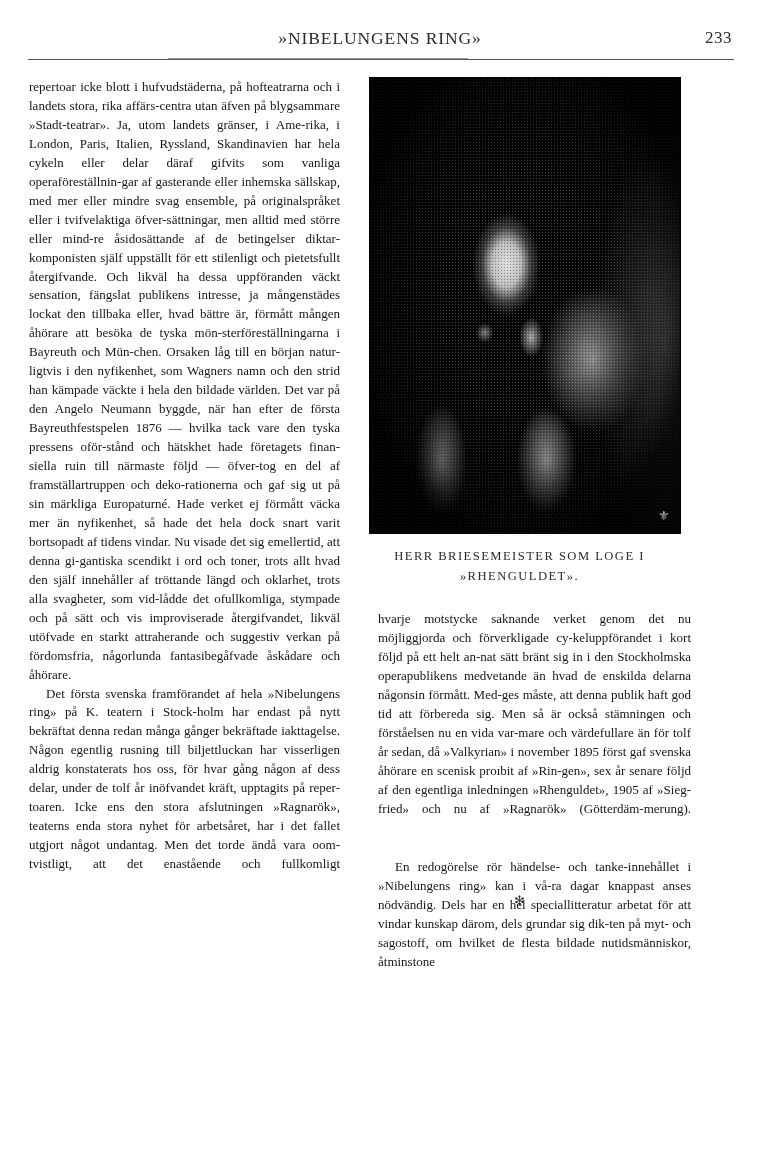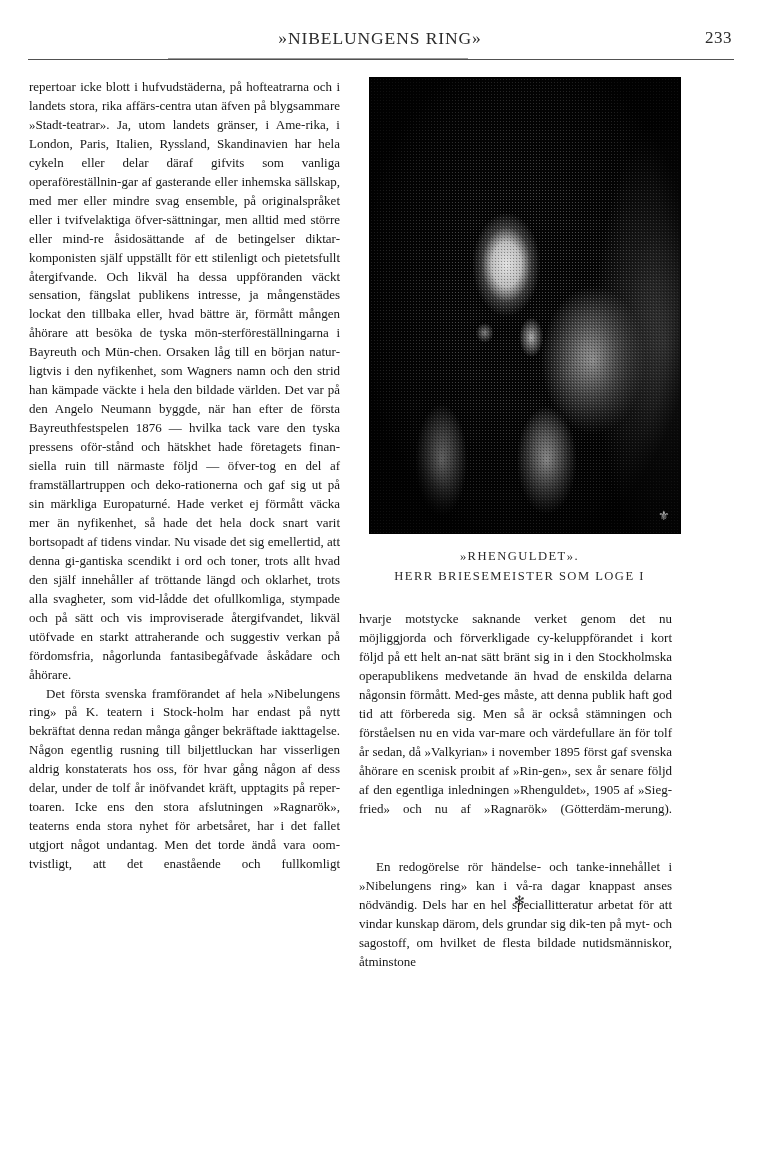--- a/index.html
+++ b/index.html
@@ -81,21 +81,21 @@
     color: #151515;
     -webkit-hyphens: none;
     hyphens: none;
   }
   .col-left {
     left: 29px;
     top: 78px;
     width: 311px;
   }
   .col-right {
-    left: 359px;
+    left: 378px;
     top: 610px;
     width: 313px;
   }
   .col p {
     margin: 0;
   }
   .col p.indent {
     text-indent: 17px;
   }
 
@@ -240,22 +240,22 @@
 
   <div class="plate">
     <div class="plate-inner"></div>
     <div class="plate-grain"></div>
     <div class="plate-grain2"></div>
     <div class="plate-vignette"></div>
     <div class="plate-mark">⚜</div>
   </div>
 
   <div class="caption">
+    <span class="cap-line">HERR BRIESEMEISTER SOM LOGE I</span>
     <span class="cap-line">»RHENGULDET».</span>
-    <span class="cap-line">HERR BRIESEMEISTER SOM LOGE I</span>
   </div>
 
   <div class="col col-right">
     <p class="justify-all">hvarje motstycke saknande verket genom det nu möjliggjorda och förverkligade cy-keluppförandet i kort följd på ett helt an-nat sätt bränt sig in i den Stockholmska operapublikens medvetande än hvad de enskilda delarna någonsin förmått. Med-ges måste, att denna publik haft god tid att förbereda sig. Men så är också stämningen och förståelsen nu en vida var-mare och värdefullare än för tolf år sedan, då »Valkyrian» i november 1895 först gaf svenska åhörare en scenisk proıbit af »Rin-gen», sex år senare följd af den egentliga inledningen »Rhenguldet», 1905 af »Sieg-fried» och nu af »Ragnarök» (Götterdäm-merung).</p>
     <p class="indent justify-all" style="margin-top:40px">En redogörelse rör händelse- och tanke-innehållet i »Nibelungens ring» kan i vå-ra dagar knappast anses nödvändig. Dels har en hel speciallitteratur arbetat för att vindar kunskap därom, dels grundar sig dik-ten på myt- och sagostoff, om hvilket de flesta bildade nutidsmänniskor, åtminstone</p>
   </div>
 
   <div class="asterisk">✻</div>
 
 </div>

